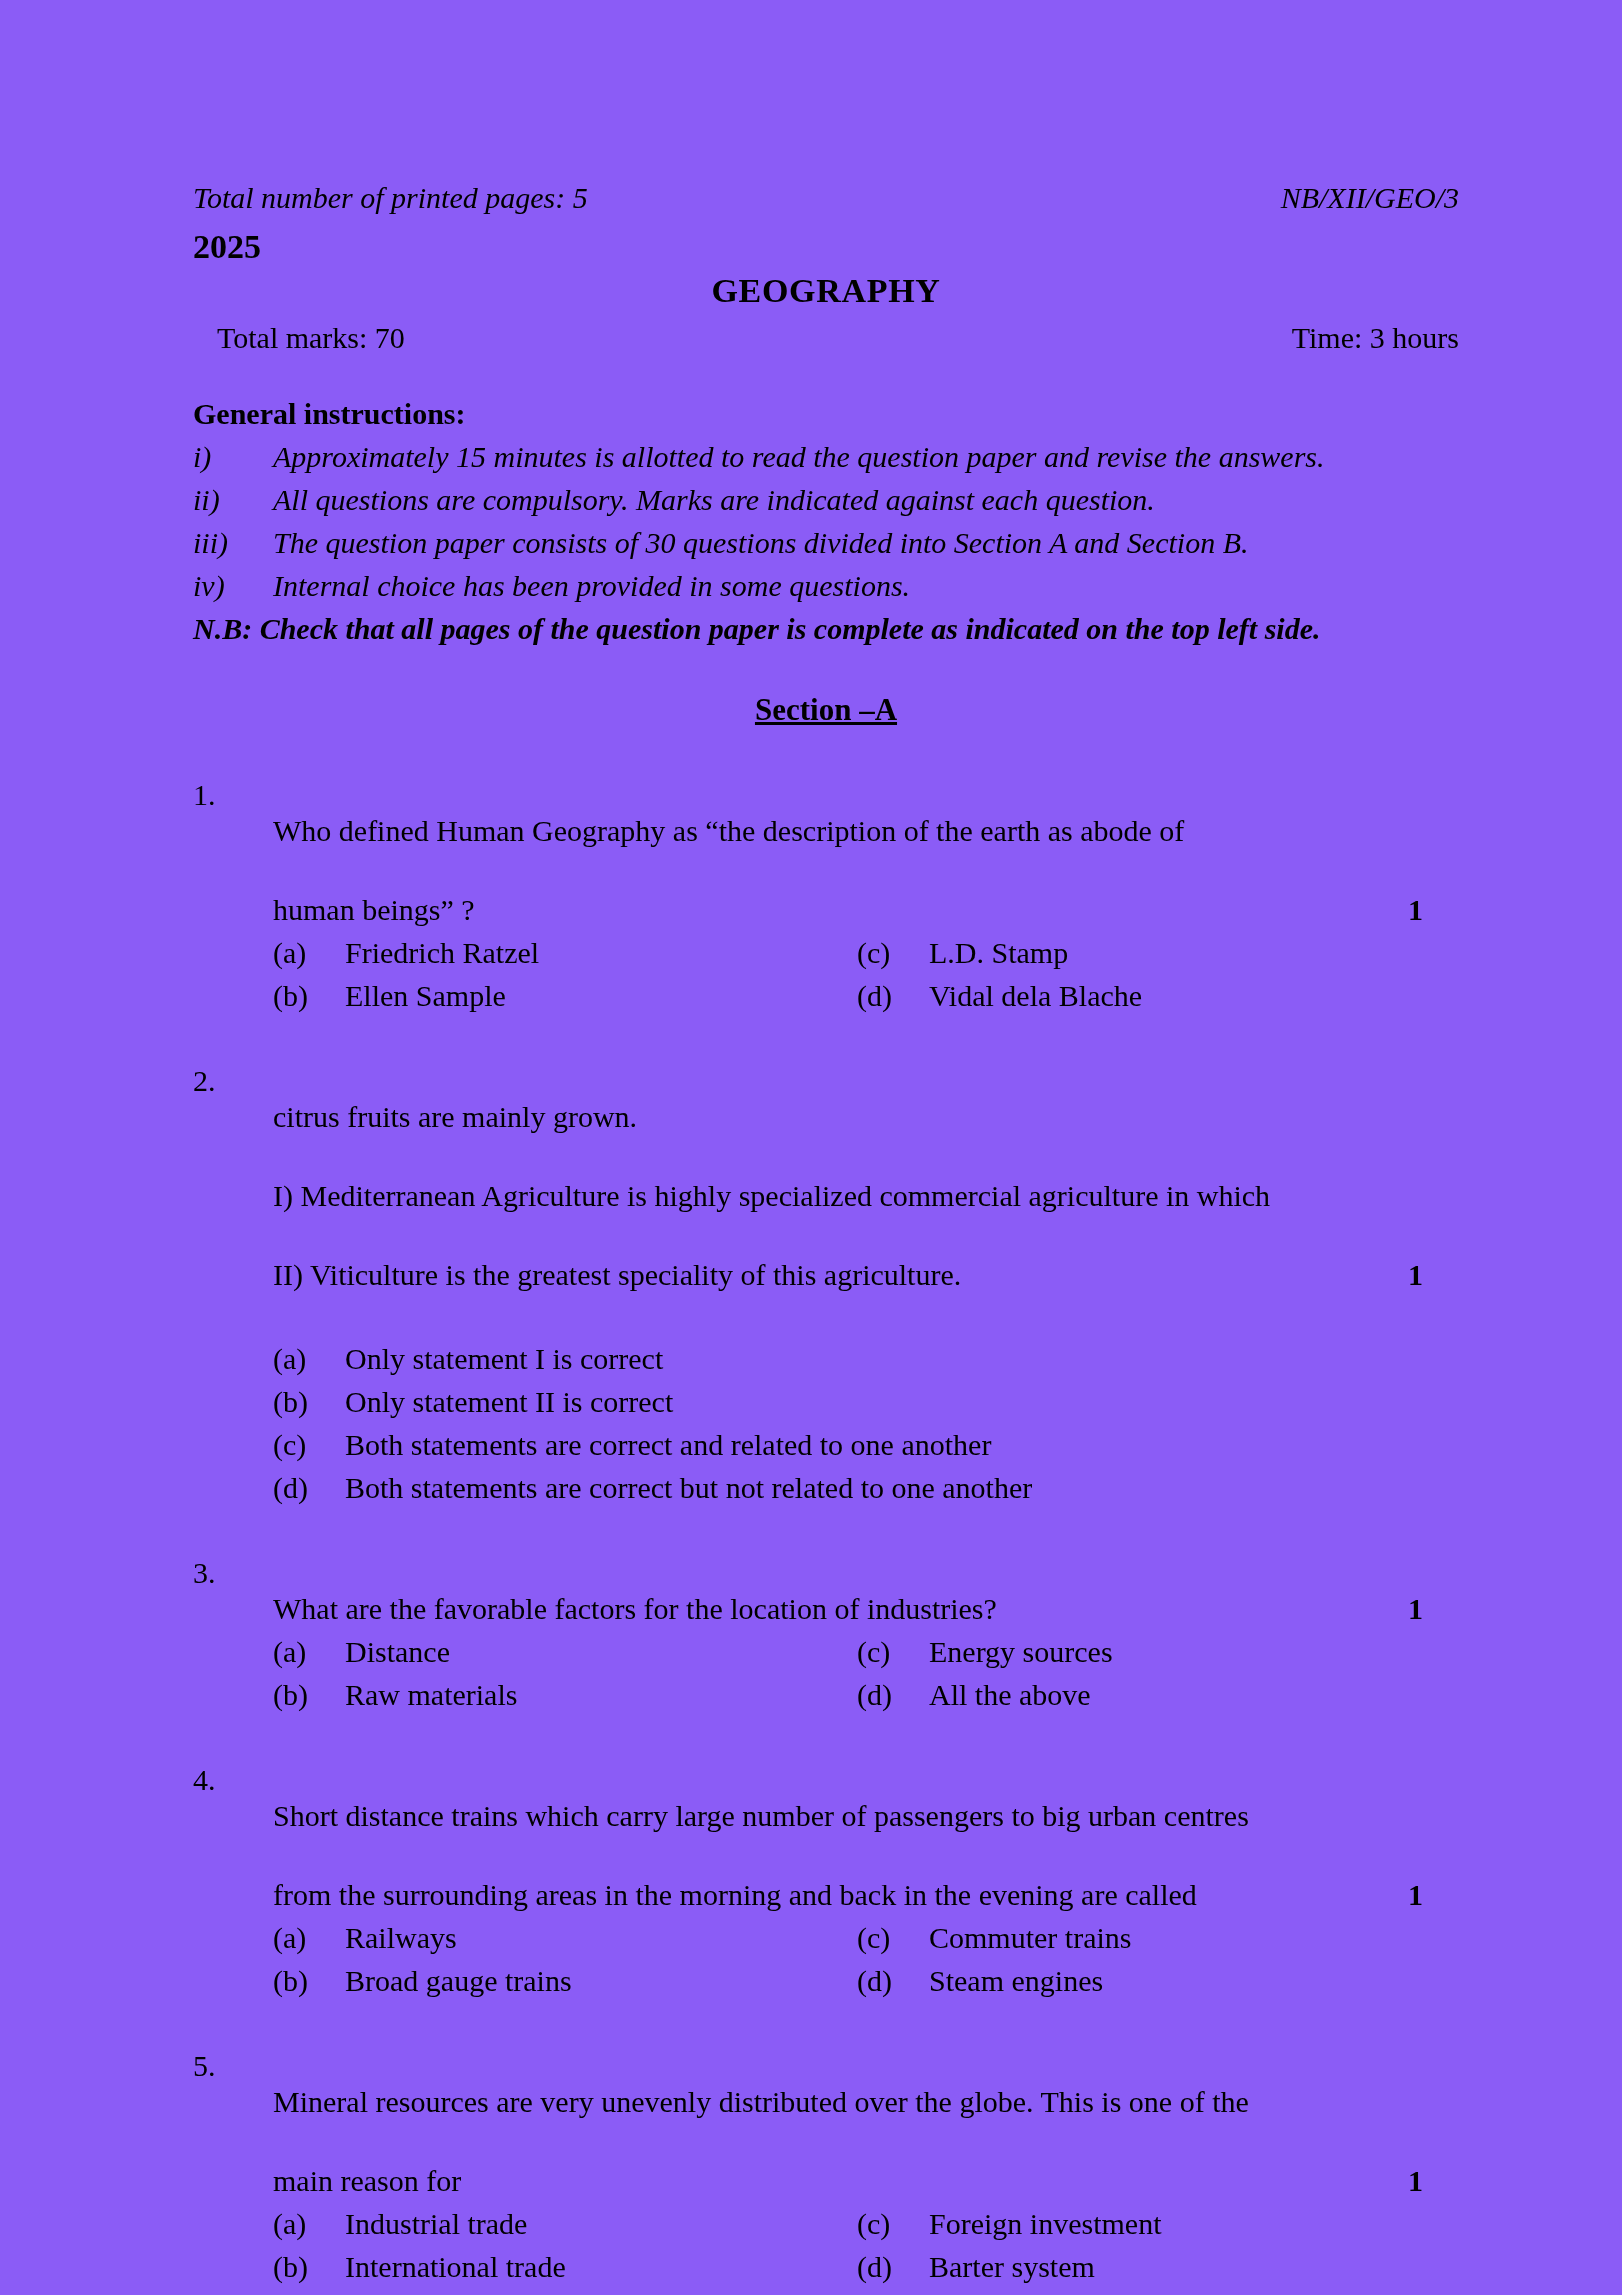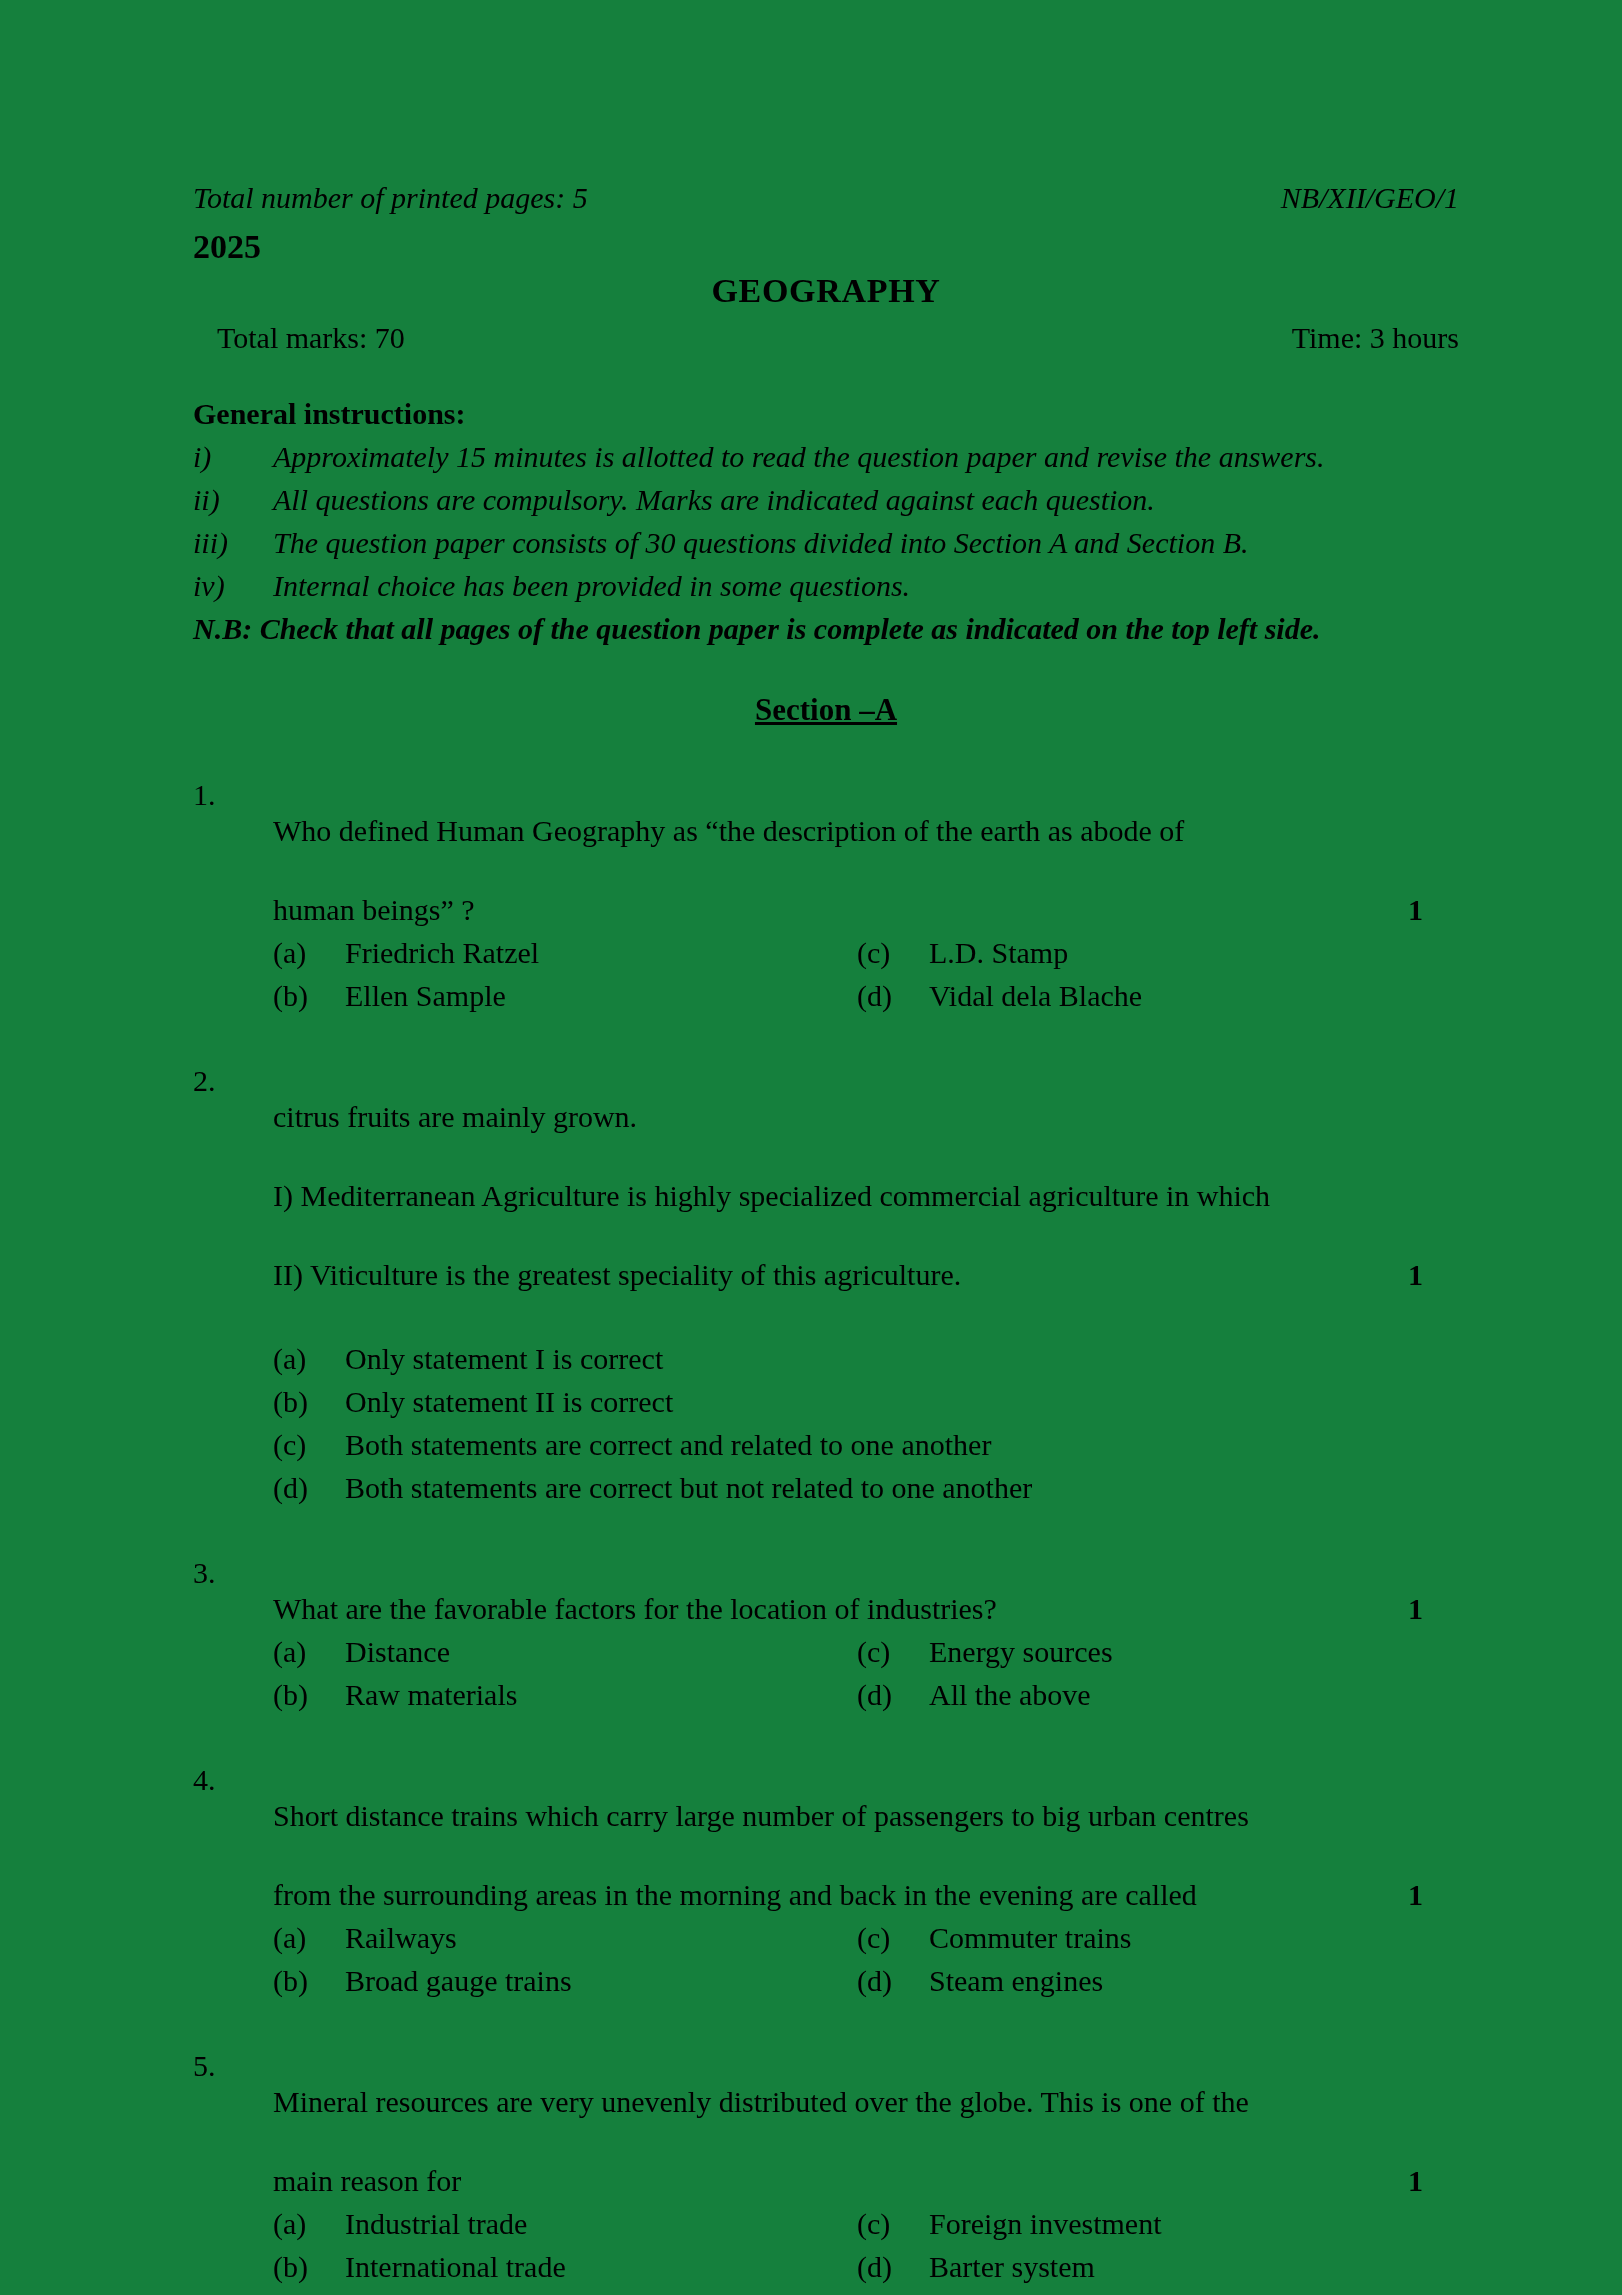--- a/index.html
+++ b/index.html
@@ -1,18 +1,18 @@
 <!DOCTYPE html>
 <html style="font-size:10.5px"><head>
 <meta charset="utf-8">
 <style>
   html,body { margin:0; padding:0; background:#808080; }
   .page {
     width:1622px; height:2295px;
-    background:#15803d; color:#000000;
+    background:#8b5cf6; color:#000000;
     font-family:"Liberation Serif","DejaVu Serif",serif;
     font-size:30px;
     box-sizing:border-box;
     padding:178px 163px 0 193px;
     position:relative;
     margin:0 auto;
     overflow:hidden;
   }
   .hdr-row { display:flex; justify-content:space-between; font-style:italic; line-height:39px; }
   .meta-row { display:flex; justify-content:space-between; margin-top:7.9px; line-height:39px;margin-left:24px; }
@@ -43,21 +43,21 @@
   .opt { display:flex; line-height:43px; }
   .opt-letter { width:72px; flex:none; }
 </style>
 </head>
 <body>
 
 <div class="page">
 
   <div class="hdr-row">
     <span>Total number of printed pages: 5</span>
-    <span>NB/XII/GEO/1</span>
+    <span>NB/XII/GEO/3</span>
   </div>
 
   <div class="title-year">2025</div>
   <div class="title-subject">GEOGRAPHY</div>
 
   <div class="meta-row">
     <span>Total marks: 70</span>
     <span>Time: 3 hours</span>
   </div>
 

